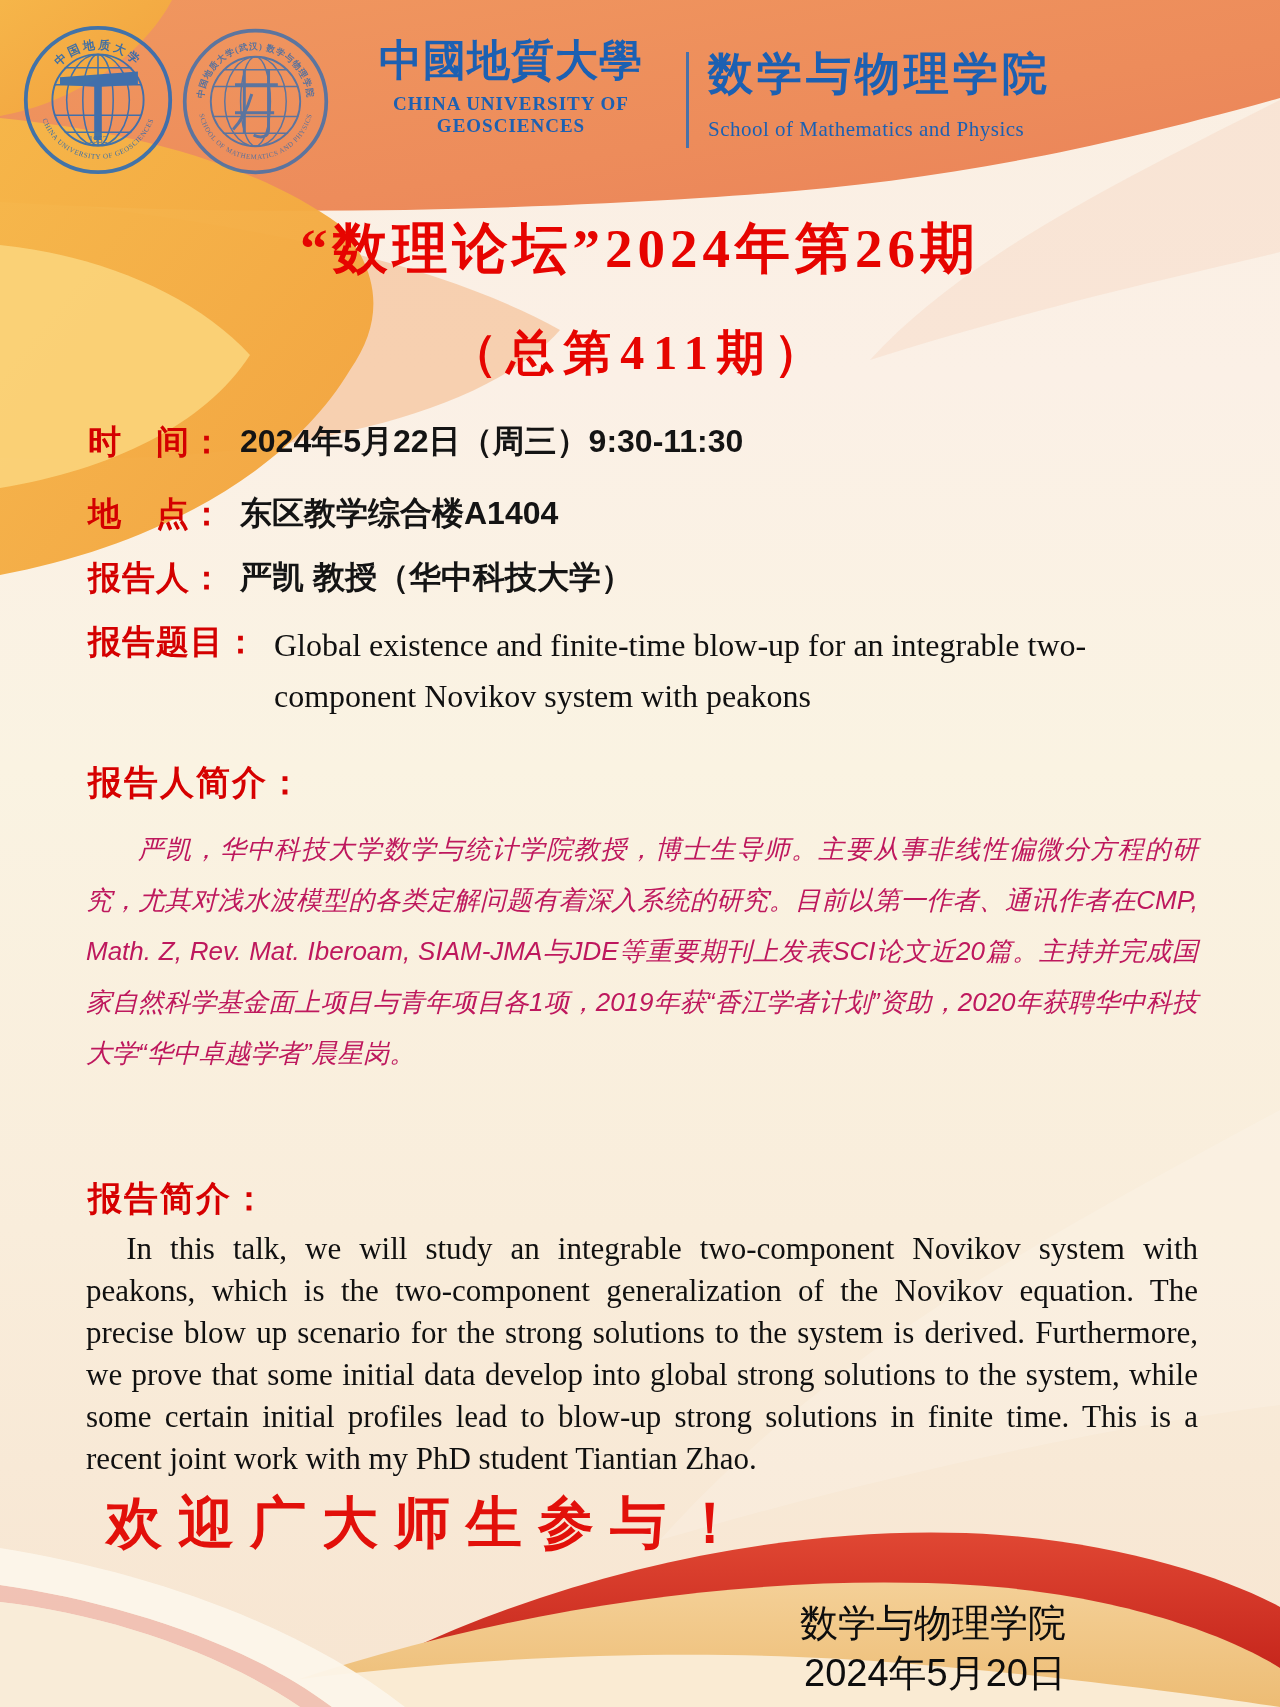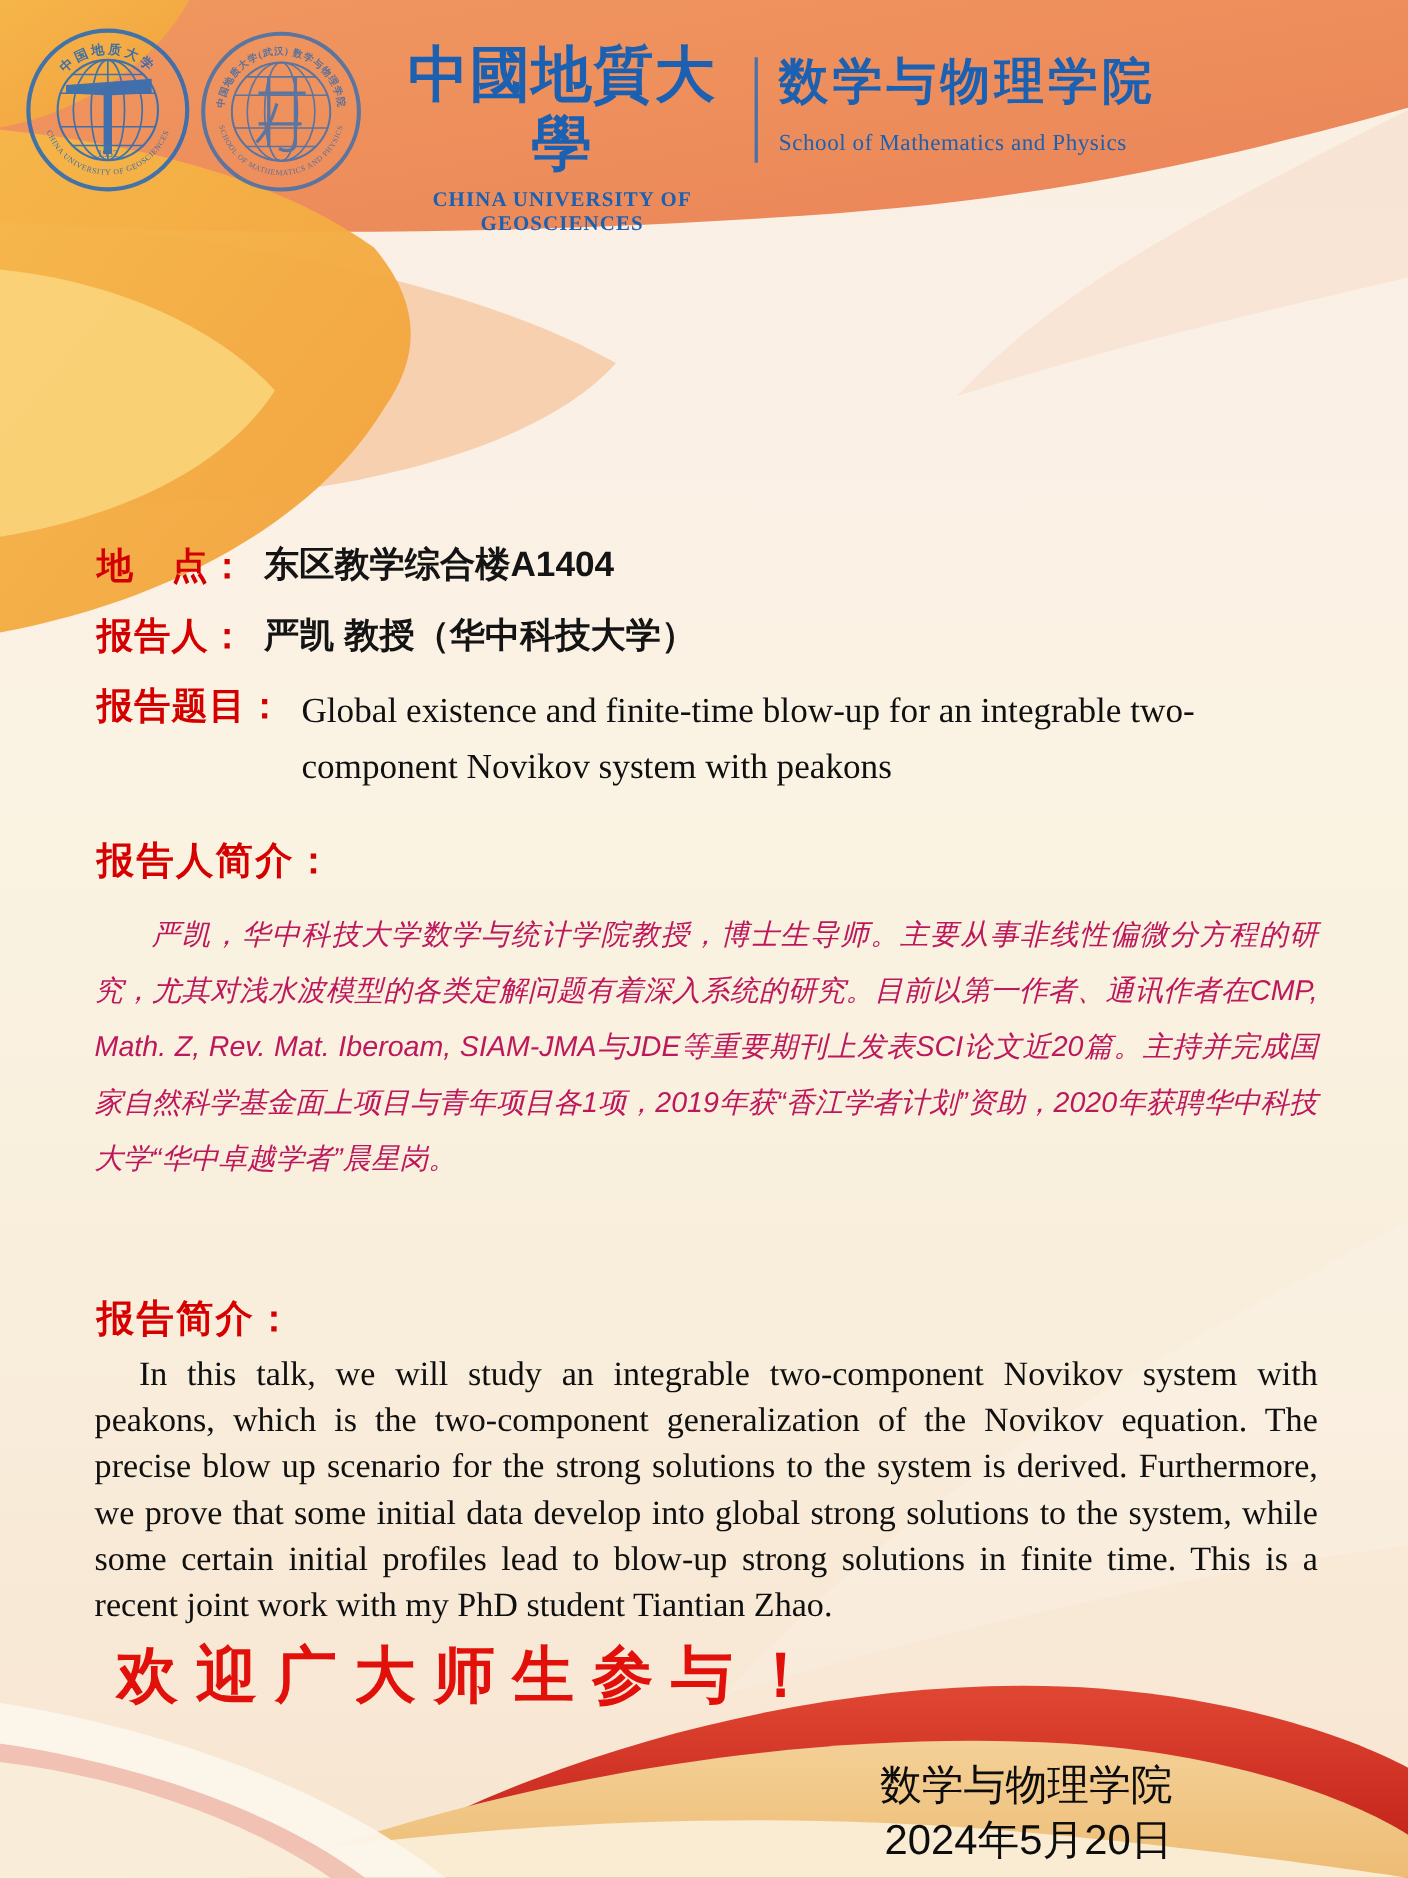--- a/index.html
+++ b/index.html
@@ -8,21 +8,21 @@
     font-family:"Liberation Sans","DejaVu Sans",sans-serif;
   }
   .sans{font-family:"Liberation Sans","DejaVu Sans",sans-serif;}
   .bg{position:absolute;left:0;top:0;width:1280px;height:1707px;}
 
   
   .seal{position:absolute;}
   .seal-1{left:22px;top:24px;width:152px;height:152px;opacity:.88;}
   .seal-2{left:181px;top:27px;width:149px;height:149px;opacity:.74;}
   .univ-block{position:absolute;left:346px;top:36px;width:330px;text-align:center;color:#1C60B2;}
-  .univ-cn{font-size:55px;font-weight:bold;letter-spacing:1px;line-height:1.15;
+  .univ-cn{font-size:43px;font-weight:bold;letter-spacing:1px;line-height:1.15;
            font-family:"Liberation Serif","DejaVu Serif",serif;}
   .univ-en{font-size:19px;font-weight:bold;letter-spacing:1px;margin-top:8px;
            font-family:"Liberation Serif","DejaVu Serif",serif;}
   .hdr-divider{position:absolute;left:686px;top:52px;width:3px;height:96px;background:#2E6CB5;opacity:.85;}
   .school-block{position:absolute;left:708px;top:44px;color:#1C60B2;}
   .school-cn{font-size:45px;font-weight:bold;letter-spacing:4px;}
   .school-en{font-size:21px;margin-top:13px;letter-spacing:.5px;
              font-family:"Liberation Serif","DejaVu Serif",serif;}
 
   
@@ -170,21 +170,29 @@
     </div>
 
     <div class="hdr-divider"></div>
 
     <div class="school-block">
       <div class="school-cn sans">数学与物理学院</div>
       <div class="school-en">School of Mathematics and Physics</div>
     </div>
   </div>
 
-
+  <div class="title-block">
+    <div class="title-line1">“数理论坛”2024年第26期</div>
+    <div class="title-line2">（总第411期）</div>
+  </div>
+
+  <div class="info-row row-time">
+    <span class="info-label">时　间：</span>
+    <span class="info-value">2024年5月22日（周三）9:30-11:30</span>
+  </div>
   <div class="info-row row-place">
     <span class="info-label">地　点：</span>
     <span class="info-value">东区教学综合楼A1404</span>
   </div>
   <div class="info-row row-topic">
     <span class="info-label">报告题目：</span>
     <span class="info-value">Global existence and finite-time blow-up for an integrable two-component Novikov system with peakons</span>
   </div>
   <div class="info-row row-speaker">
     <span class="info-label">报告人：</span>

